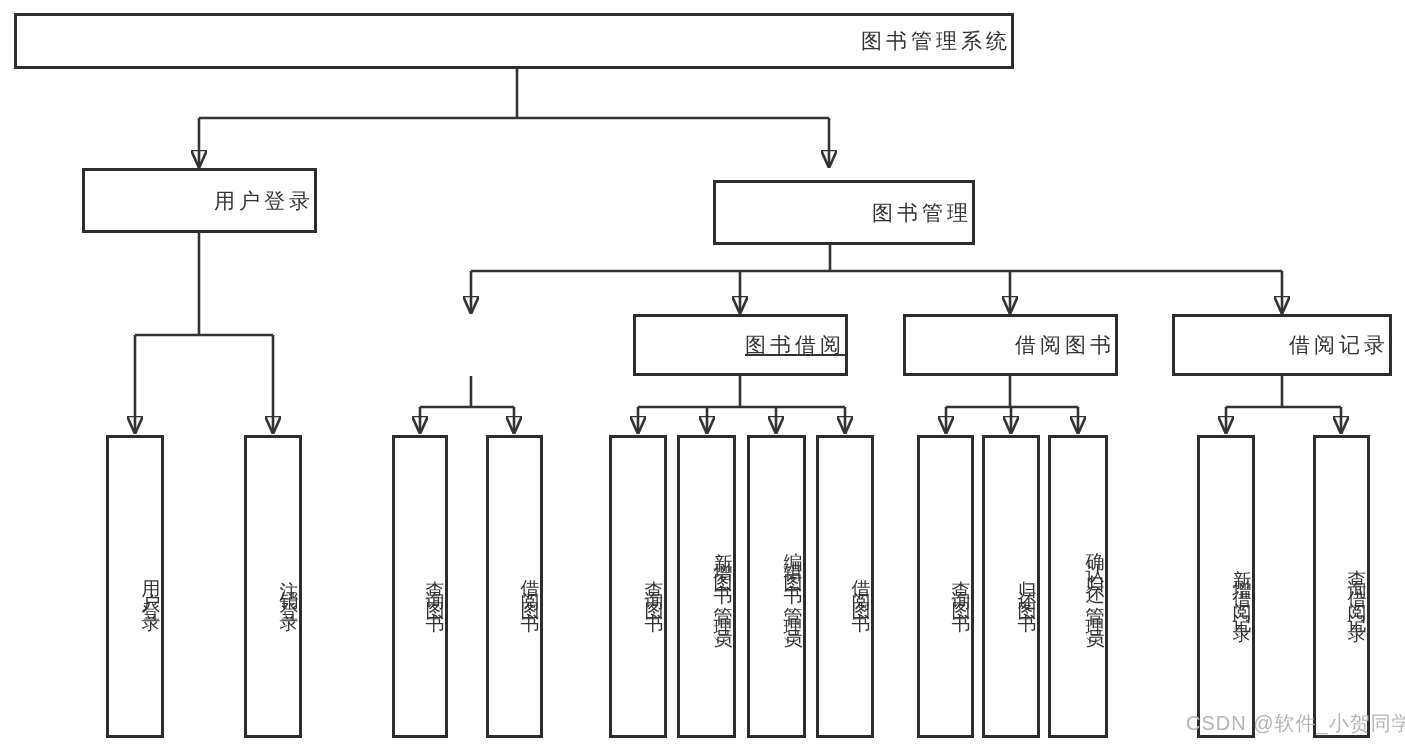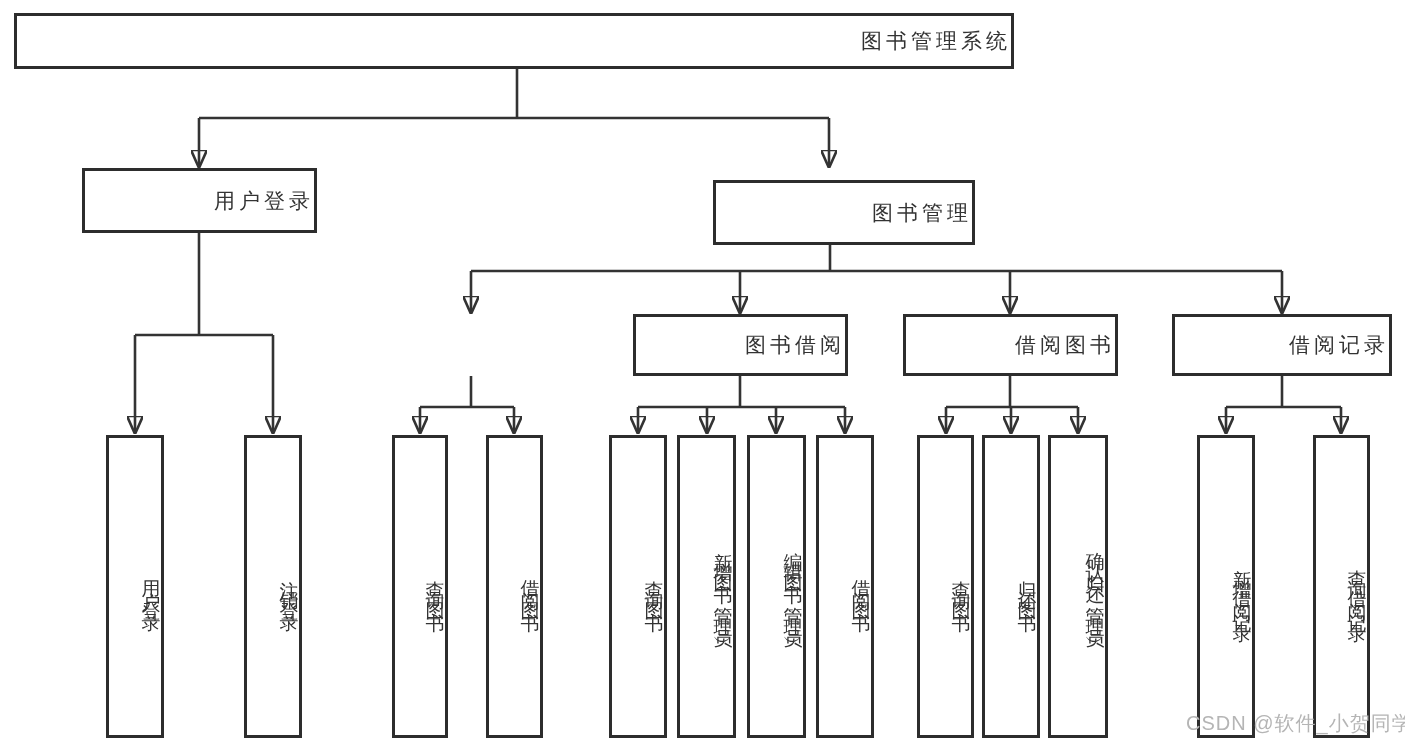--- a/index.html
+++ b/index.html
@@ -49,21 +49,21 @@
     text-orientation:mixed;
     font-size:19px;
     letter-spacing:11px;
     line-height:1;
     color:var(--text);
   }
   .root-box{left:14px;top:13px;width:1000px;height:56px;}
   .l1-user{left:82px;top:168px;width:235px;height:65px;}
   .l1-book{left:713px;top:168px;width:262px;height:65px;margin-top:12px;}
   .l2-new{left:362px;top:314px;width:218px;height:62px;}
-  .l2-borrow{left:633px;top:314px;width:215px;height:62px;}
+  .l2-borrow{left:633px;top:314px;width:215px;height:62px;text-decoration:underline;}
   .l2-current{left:903px;top:314px;width:215px;height:62px;}
   .l2-record{left:1172px;top:314px;width:220px;height:62px;}
   .leaf{top:435px;height:303px;}
   .leaf-a1{left:106px;width:58px;}
   .leaf-a2{left:244px;width:58px;}
   .leaf-b1{left:392px;width:56px;}
   .leaf-b2{left:486px;width:57px;}
   .leaf-c1{left:609px;width:58px;}
   .leaf-c2{left:677px;width:59px;}
   .leaf-c3{left:747px;width:59px;}

